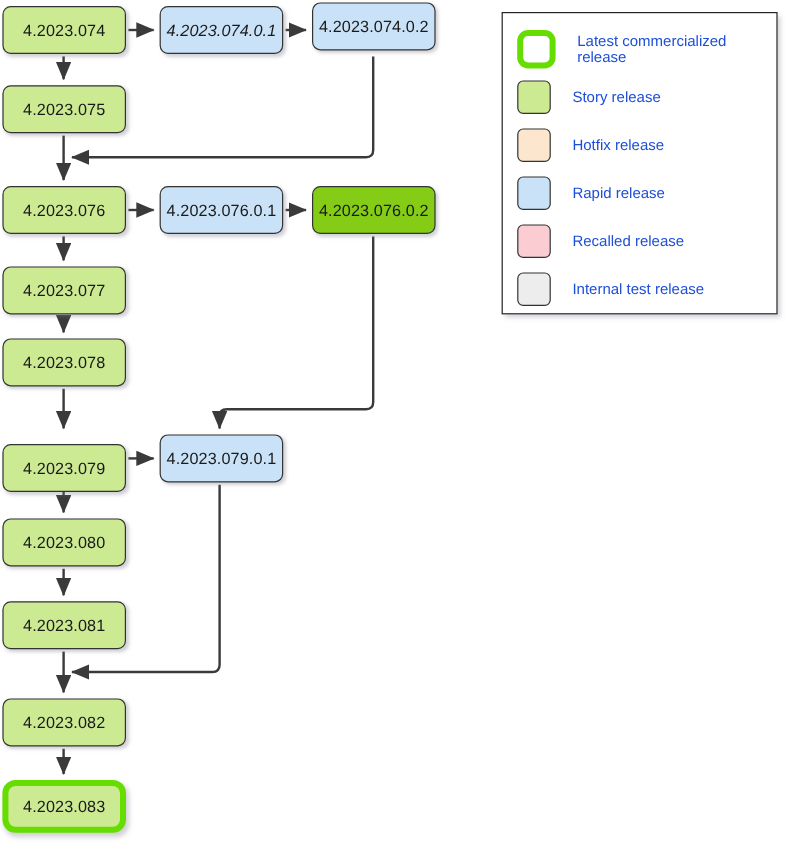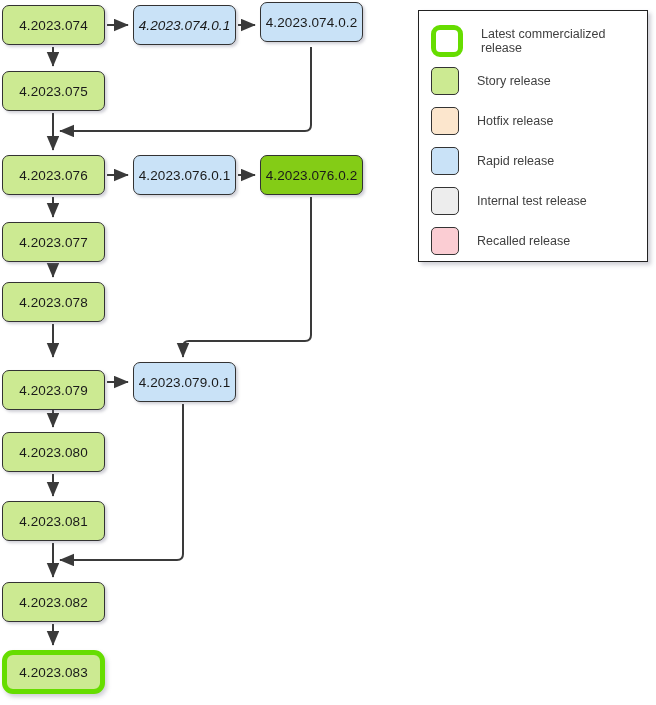--- a/index.html
+++ b/index.html
@@ -82,21 +82,21 @@
     height: 32px;
   }
   .legend-swatch.sw-story    { background: #ccea92; }
   .legend-swatch.sw-hotfix   { background: #fce6cd; }
   .legend-swatch.sw-rapid    { background: #c9e2f7; }
   .legend-swatch.sw-internal { background: #ededed; }
   .legend-swatch.sw-recalled { background: #fbcdd3; }
   .legend-label {
     margin-left: 18px;
     font-size: 12.5px;
-    color: #404040;
+    color: #1d4ed8;
   }
 </style>
 </head>
 <body>
 
 <div id="canvas">
 
   <svg id="edge-layer" width="656" height="705" viewBox="0 0 656 705">
     <defs>
       <marker id="arrowhead" markerWidth="9" markerHeight="9" refX="7.2" refY="3.2" orient="auto" markerUnits="strokeWidth">
@@ -183,22 +183,22 @@
       </div>
       <div class="legend-row">
         <span class="legend-swatch sw-hotfix"></span>
         <span class="legend-label">Hotfix release</span>
       </div>
       <div class="legend-row">
         <span class="legend-swatch sw-rapid"></span>
         <span class="legend-label">Rapid release</span>
       </div>
       <div class="legend-row">
+        <span class="legend-swatch sw-recalled"></span>
+        <span class="legend-label">Recalled release</span>
+      </div>
+      <div class="legend-row">
         <span class="legend-swatch sw-internal"></span>
         <span class="legend-label">Internal test release</span>
       </div>
-      <div class="legend-row">
-        <span class="legend-swatch sw-recalled"></span>
-        <span class="legend-label">Recalled release</span>
-      </div>
     </div>
 
 </div>
 
 </body></html>

